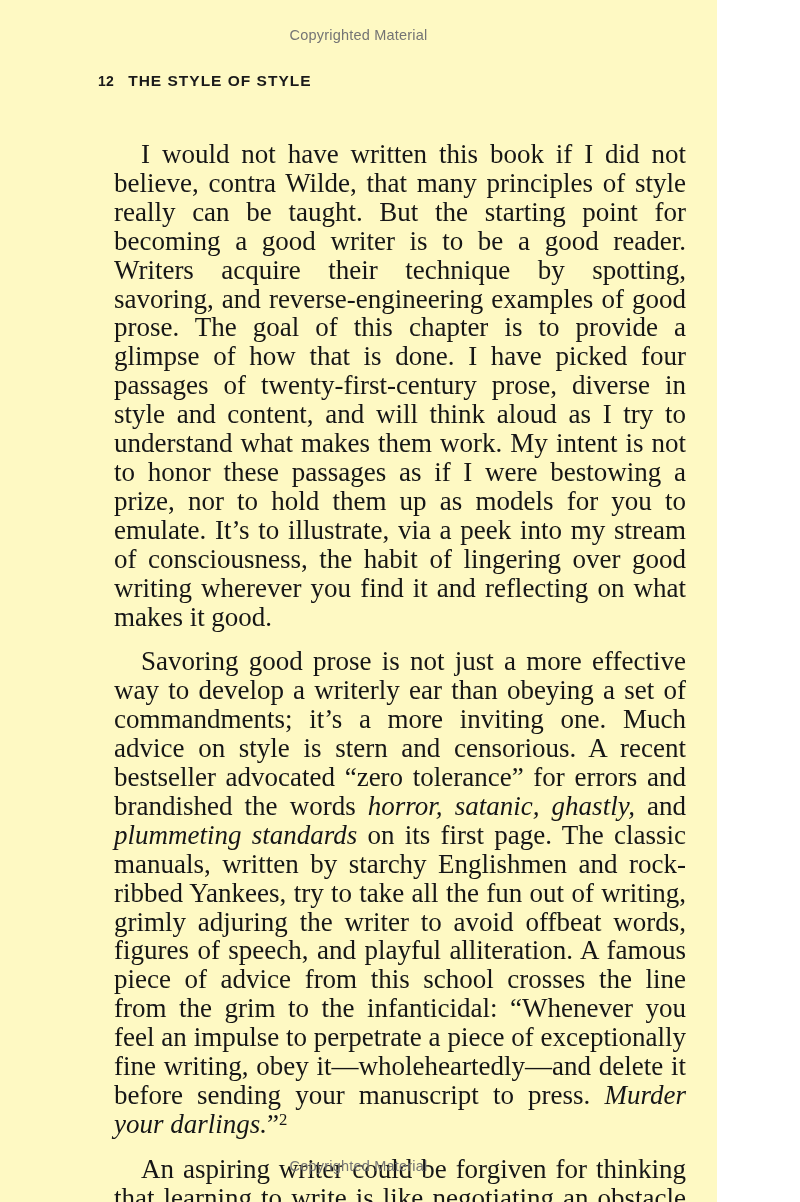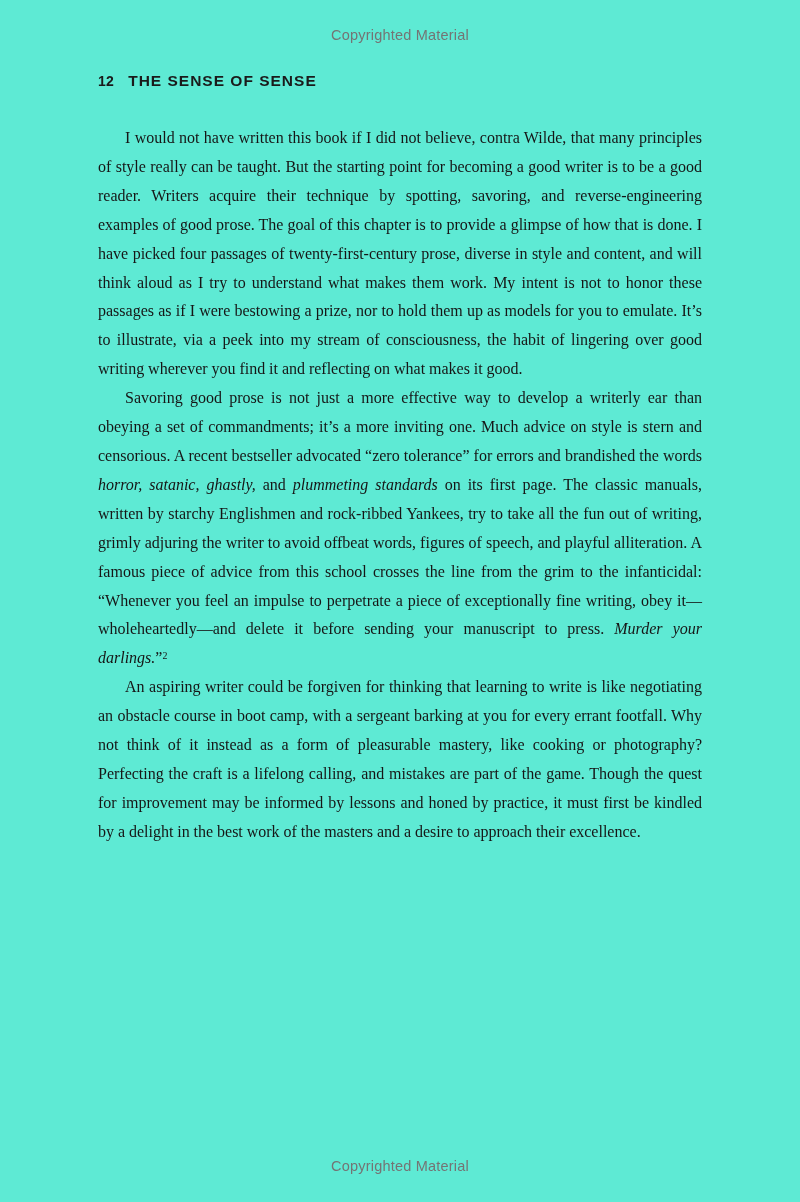--- a/index.html
+++ b/index.html
@@ -8,23 +8,23 @@
     padding: 0;
     background: #ffffff;
   }
 
   body {
     font-family: "Liberation Serif", serif;
   }
 
   .page {
     position: relative;
-    width: 800px;
+    width: 717px;
     height: 1202px;
-    background: #5eead4;
+    background: #fef9c3;
     overflow: hidden;
     box-sizing: border-box;
   }
 
   
   .watermark {
     position: absolute;
     left: 0;
     width: 100%;
     text-align: center;
@@ -63,22 +63,22 @@
 
   
   .textblock {
     position: absolute;
     left: 98px;
     top: 124px;
     width: 604px;
   }
 
   .para {
-    margin: 0;
-    font-size: 16px;
+    margin: 16px;
+    font-size: 27px;
     line-height: 28.9px;
     text-align: justify;
     text-justify: inter-word;
     text-indent: 27px;
     color: #161616;
     hyphens: manual;
     word-spacing: -0.1px;
   }
 
   .para i, .para em {
@@ -94,21 +94,21 @@
 </style>
 </head>
 <body>
 
 <div class="page">
 
   <div class="watermark watermark-top">Copyrighted Material</div>
 
   <div class="running-head">
     <span class="folio">12</span>
-    <span class="running-title">THE SENSE OF SENSE</span>
+    <span class="running-title">THE STYLE OF STYLE</span>
   </div>
 
   <div class="textblock">
     <p class="para">I would not have written this book if I did not believe, contra Wilde, that many principles of style really can be taught. But the starting point for becoming a good writer is to be a good reader. Writers acquire their technique by spotting, savoring, and reverse-engineering examples of good prose. The goal of this chapter is to provide a glimpse of how that is done. I have picked four passages of twenty-first-century prose, diverse in style and content, and will think aloud as I try to understand what makes them work. My intent is not to honor these passages as if I were bestowing a prize, nor to hold them up as models for you to emulate. It’s to illustrate, via a peek into my stream of consciousness, the habit of lingering over good writing wherever you find it and reflecting on what makes it good.</p>
     <p class="para">Savoring good prose is not just a more effective way to develop a writerly ear than obeying a set of commandments; it’s a more inviting one. Much advice on style is stern and censorious. A recent bestseller advocated “zero tolerance” for errors and brandished the words <i>horror, satanic, ghastly,</i> and <i>plummeting standards</i> on its first page. The classic manuals, written by starchy Englishmen and rock-ribbed Yankees, try to take all the fun out of writing, grimly adjuring the writer to avoid offbeat words, figures of speech, and playful alliteration. A famous piece of advice from this school crosses the line from the grim to the infanticidal: “Whenever you feel an impulse to perpetrate a piece of exceptionally fine writing, obey it—wholeheartedly—and delete it before sending your manuscript to press. <i>Murder your darlings.</i>”<sup class="fn">2</sup></p>
     <p class="para">An aspiring writer could be forgiven for thinking that learning to write is like negotiating an obstacle course in boot camp, with a sergeant barking at you for every errant footfall. Why not think of it instead as a form of pleasurable mastery, like cooking or photography? Perfecting the craft is a lifelong calling, and mistakes are part of the game. Though the quest for improvement may be informed by lessons and honed by practice, it must first be kindled by a delight in the best work of the masters and a desire to approach their excellence.</p>
   </div>
 
   <div class="watermark watermark-bottom">Copyrighted Material</div>
 

